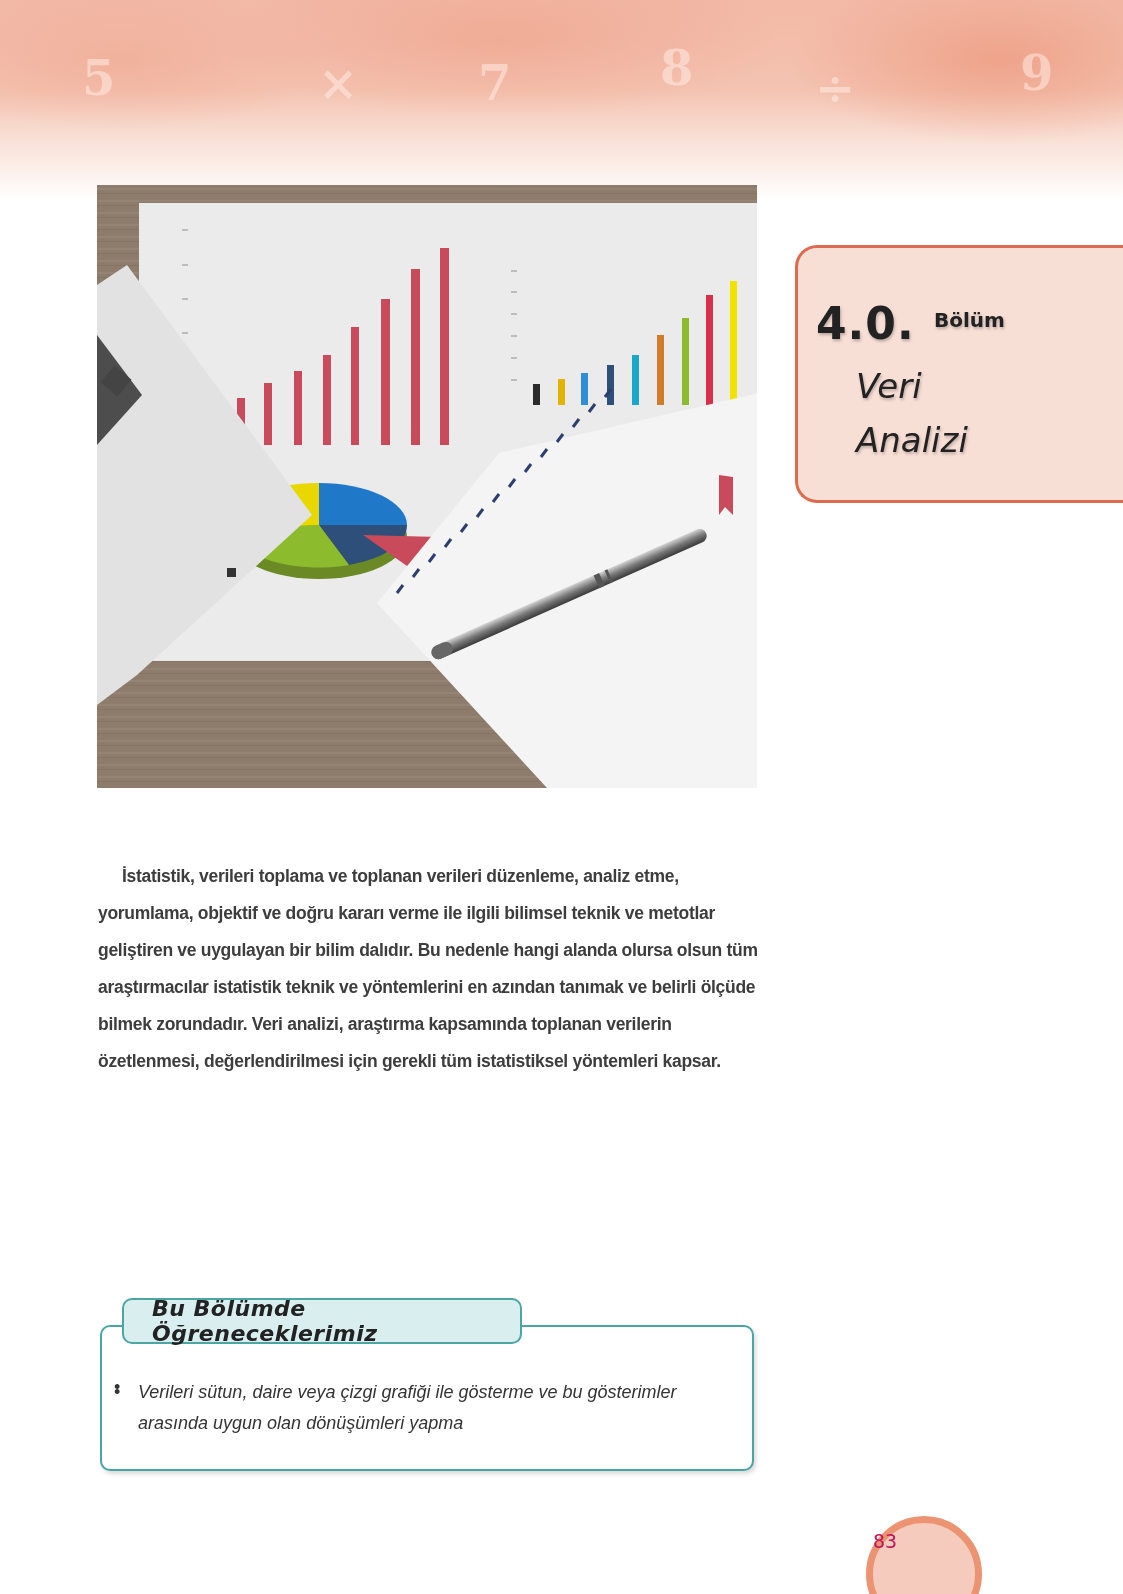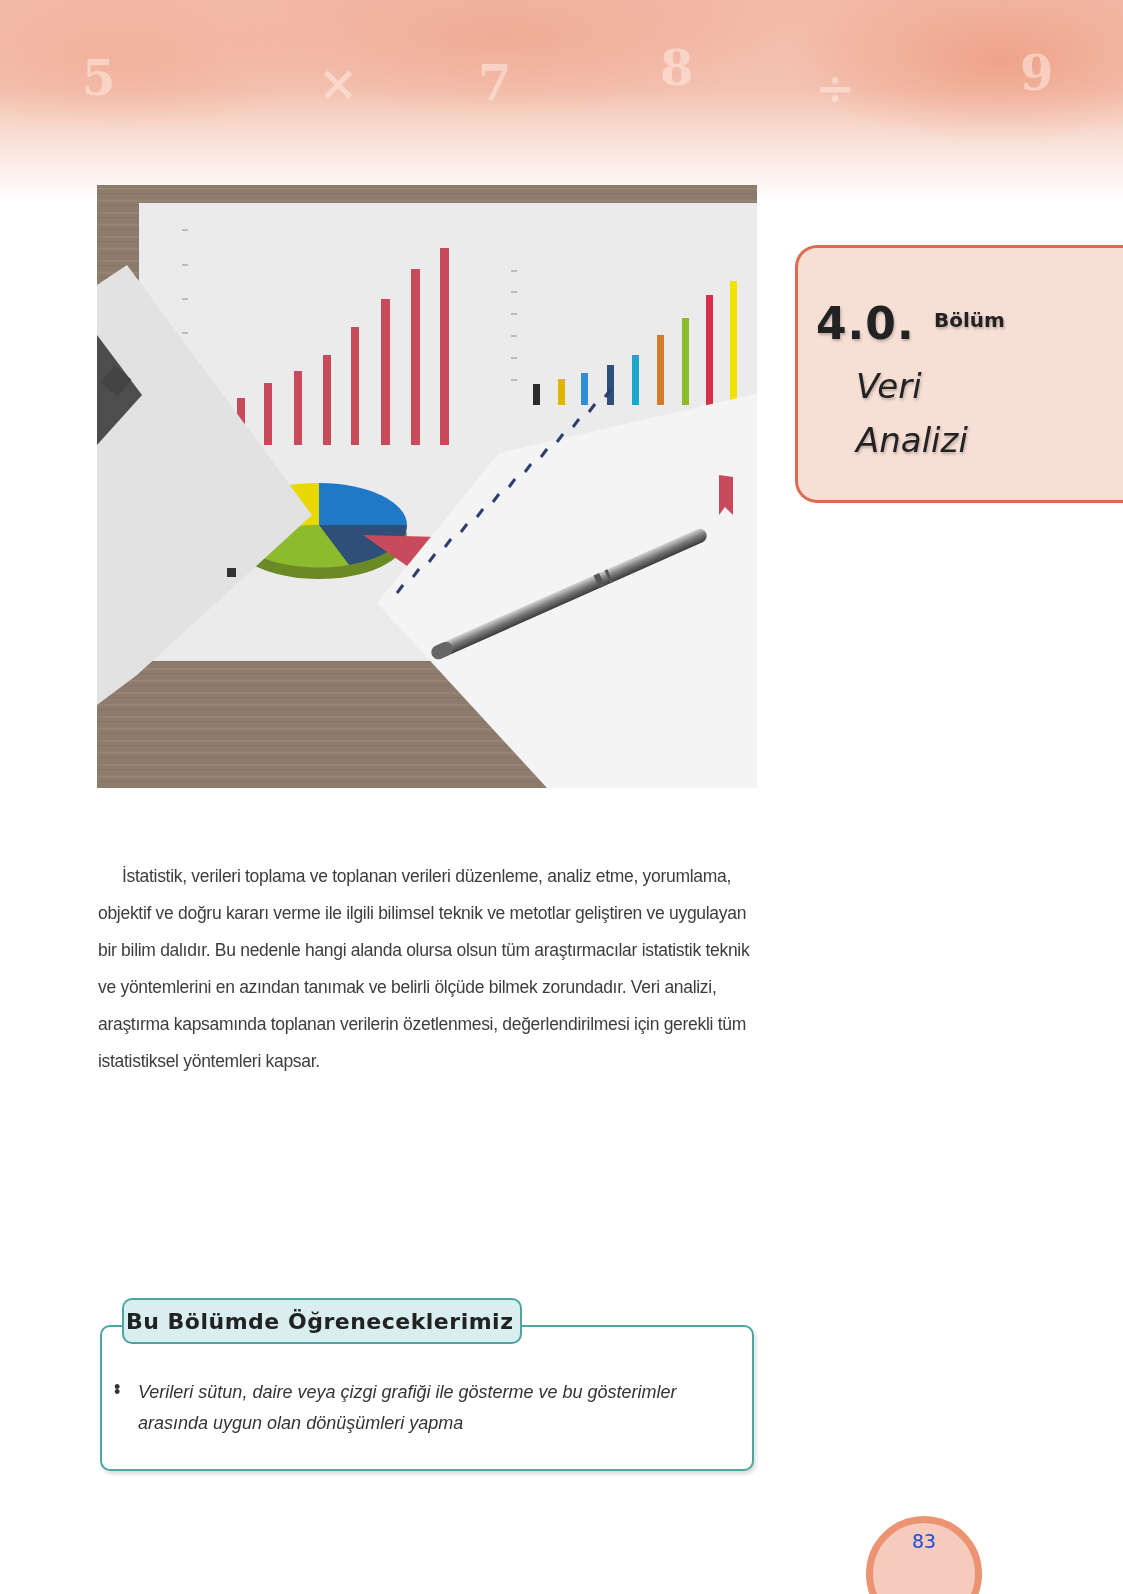--- a/index.html
+++ b/index.html
@@ -52,55 +52,55 @@
     font-style:italic;
     text-shadow:1px 2px 3px rgba(0,0,0,0.25);
     text-align:right;
   }
   .title-box .sub1 { top:118px; }
   .title-box .sub2 { top:172px; }
   
   .body-text {
     position:absolute; left:98px; top:858px; width:660px;
     font-family:"Liberation Sans", sans-serif; font-size:17.5px; line-height:37px;
-    color:#3d3d3d; letter-spacing:-0.3px;
+    color:#3d3d3d; letter-spacing:-0.3px;font-weight:bold;
   }
   .body-text p { margin:0; text-indent:24px; }
   
   .learn-box {
     position:absolute; left:100px; top:1325px; width:654px; height:146px;
     border:2.5px solid #4aa5a3; border-radius:10px; box-sizing:border-box;
     background:#ffffff;
     box-shadow:2px 3px 4px rgba(0,0,0,0.15);
   }
   .learn-tab {
     position:absolute; left:122px; top:1298px; width:400px; height:46px;
     border:2.5px solid #4aa5a3; border-radius:10px; box-sizing:border-box;
     background:#d9eeee;
-    display:flex; align-items:center; padding-left:2px;
-    font-family:"DejaVu Sans", sans-serif; font-size:22px; font-weight:bold;
+    display:flex; align-items:center; padding-left:28px;
+    font-family:"DejaVu Sans", sans-serif; font-size:22px; font-style:italic; font-weight:bold;
     color:#222; letter-spacing:0.5px;
   }
   .learn-list {
     position:absolute; left:112px; top:1372px; width:620px;
     list-style:none; margin:0; padding:0;
     font-family:"Liberation Sans", sans-serif; font-style:italic; font-size:18px;
     line-height:31px; color:#333;
   }
   .learn-list li { position:relative; padding-left:26px; }
   .learn-list li .bullet { position:absolute; left:2px; top:0; font-style:normal; }
   
   .page-num {
     position:absolute; left:866px; top:1516px; width:116px; height:116px;
     border-radius:50%;
     background:#f4cbbd; border:7px solid #ec9371; box-sizing:border-box;
   }
   .page-num span {
-    position:absolute; left:0; right:0; top:6px; text-align:center;
-    font-family:"DejaVu Sans Mono", monospace; font-size:20px; color:#1d4ed8;
+    position:absolute; left:0; right:0; top:6px; 
+    font-family:"DejaVu Sans Mono", monospace; font-size:20px; color:#be185d;
   }
 </style>
 </head>
 <body>
 
 <div class="banner">
   <span class="digit" style="left:82px;top:50px;">5</span>
   <span class="digit" style="left:318px;top:55px;">×</span>
   <span class="digit" style="left:478px;top:55px;">7</span>
   <span class="digit" style="left:660px;top:40px;">8</span>

